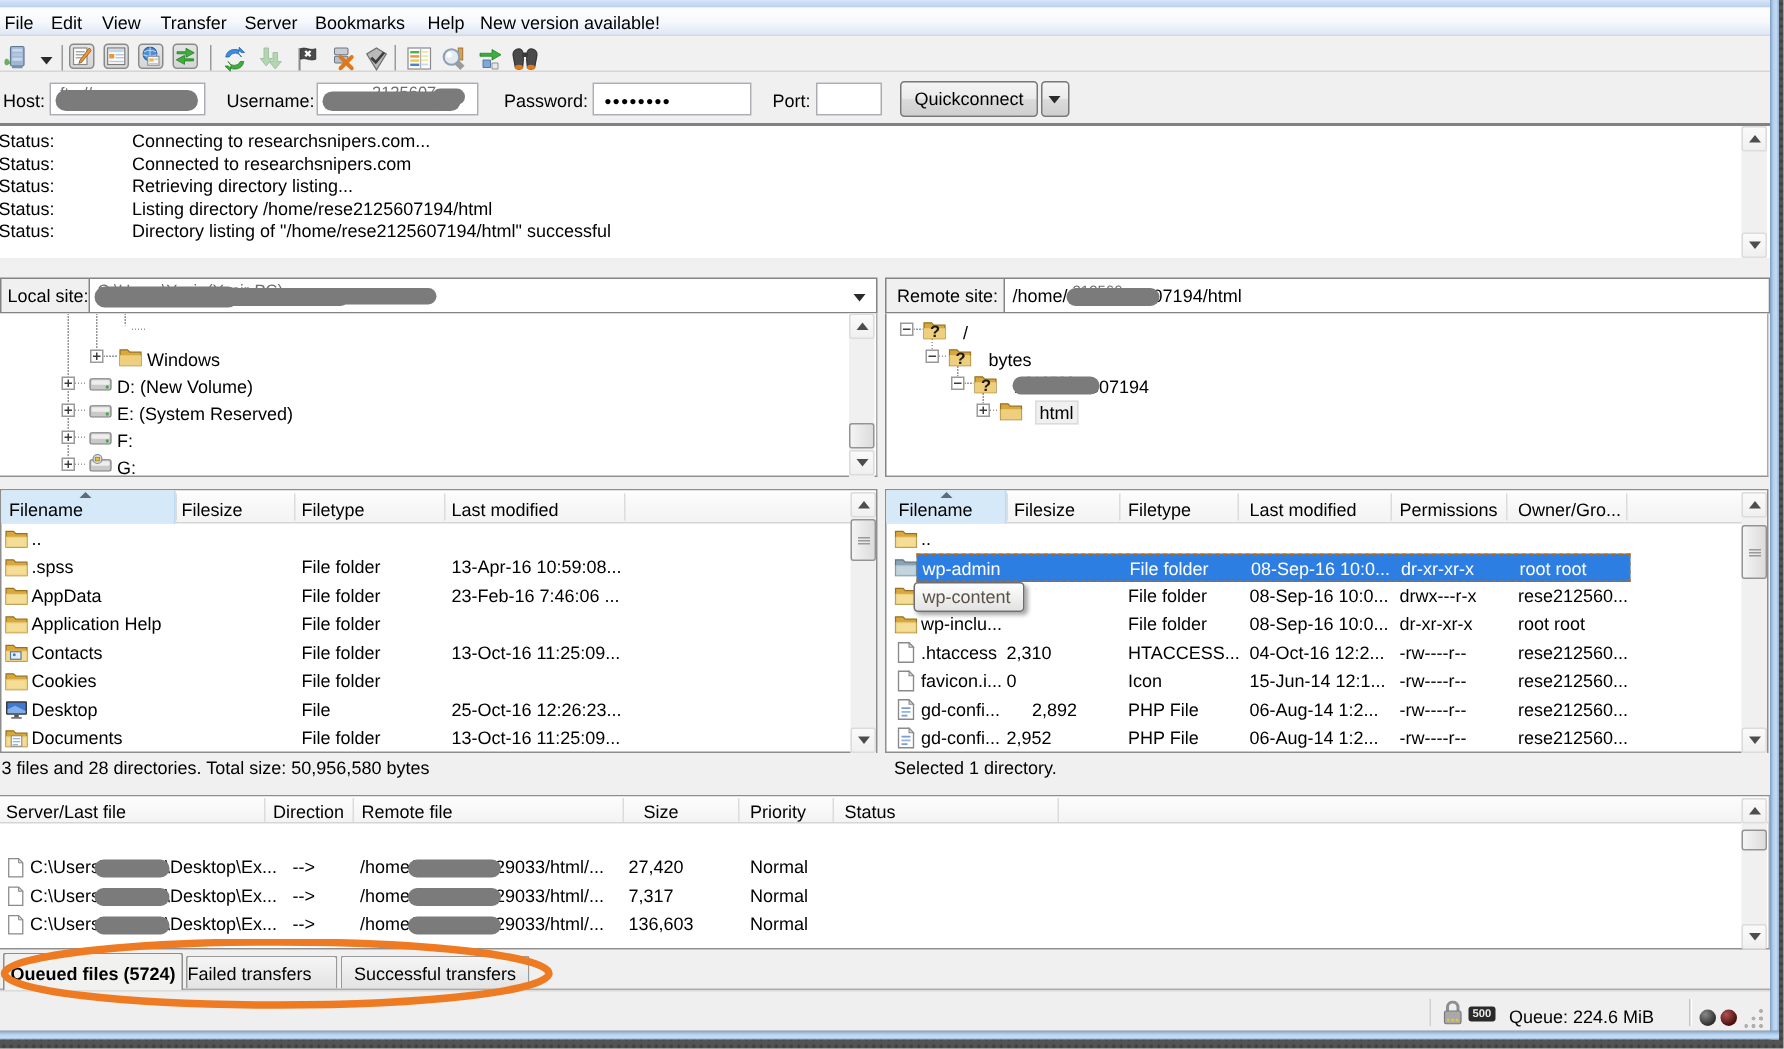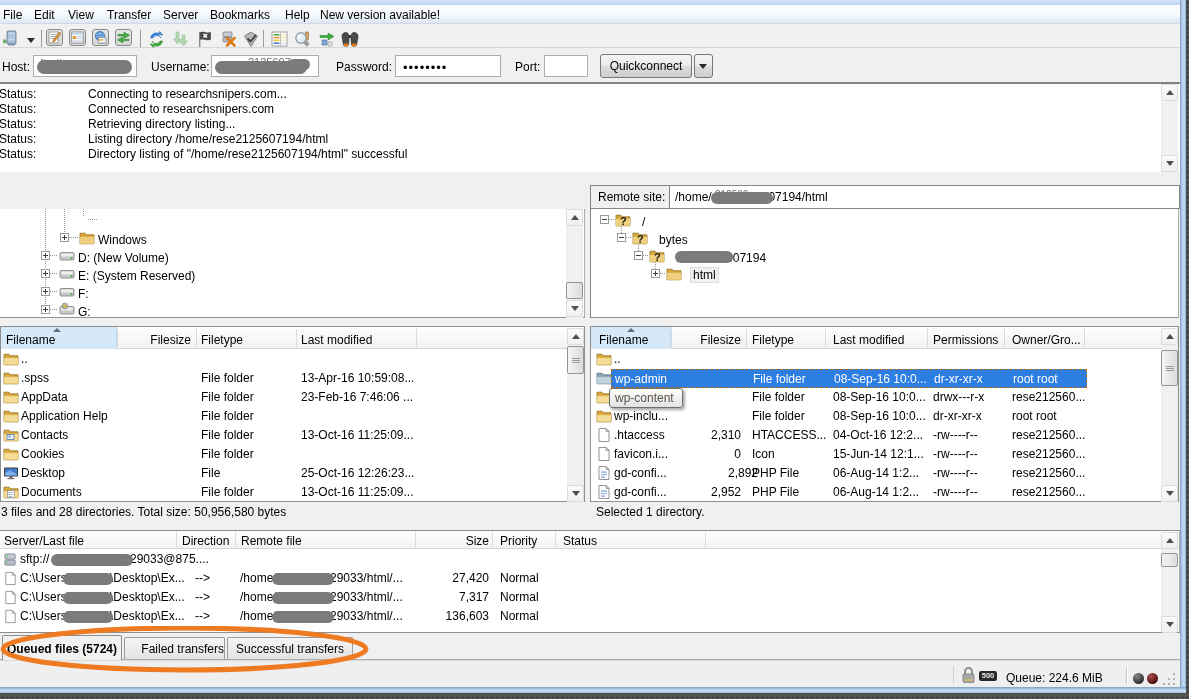--- a/index.html
+++ b/index.html
@@ -43,21 +43,21 @@
 .expander.plus b{position:absolute;left:3px;top:1px;width:1px;height:5px;background:#3c3c3c}
 
 .listpane{position:absolute;top:326px;height:176px;background:#fff;border:1px solid #8e8e8e}
 .lhead{position:absolute;left:0;top:0;right:0;height:22px;background:linear-gradient(#fdfdfd,#f4f3f3);border-bottom:1px solid #d5d5d5}
 .lhead .hsep{position:absolute;top:2px;width:1px;height:18px;background:#dcdcdc}
 .lhead .ht{position:absolute;top:6px;white-space:nowrap}
 .sortcol{position:absolute;left:0;top:0;height:22px;background:#d6e9f9;border-right:1px solid #bcd8ee}
 .sarr{position:absolute;top:1px;width:0;height:0;border-left:4px solid transparent;border-right:4px solid transparent;border-bottom:4px solid #5d6c7b}
 .lrow{position:absolute;height:19px;line-height:19px;white-space:nowrap}
 .cell{position:absolute;top:0}
-.rcell{position:absolute;top:0;text-align:right}
+.rcell{position:absolute;top:0;text-align:left}
 
 #lstatus,#rstatus{position:absolute;top:505px}
 
 #queue{position:absolute;left:0;top:530px;width:1180px;height:103px;background:#fff;border-top:1px solid #8e8e8e;border-bottom:1px solid #8e8e8e;border-right:1px solid #aaaaaa}
 #qhead{position:absolute;left:0;top:0;width:1179px;height:18px;background:linear-gradient(#fdfdfd,#f4f3f3);border-bottom:1px solid #d5d5d5}
 #qhead .hsep{position:absolute;top:1px;width:1px;height:16px;background:#dcdcdc}
 #qhead .ht{position:absolute;top:3px}
 .qrow{position:absolute;height:19px;line-height:19px;white-space:nowrap}
 
 .tab{position:absolute;border:1px solid #9a9a9a;border-bottom:none;border-radius:2px 2px 0 0}
@@ -235,20 +235,29 @@
 </div>
 <div class="sb" style="left:1161px;top:84px;height:88px">
 <div class="sbtn" style="top:0">
         <div class="sarrow-up"></div>
       </div>
 <div class="sbtn" style="top:71px">
         <div class="sarrow-dn"></div>
       </div>
 </div>
 
+<div class="comborow" style="left:0;width:585px">
+<span class="clbl">Local site:</span>
+<div class="cwhite" style="left:58px;right:0"></div>
+<span class="ghost" style="position:absolute;left:64px;top:2px;font-size:11px">C:\Users\Yasir (Yasir-PC)</span>
+<div class="scrib" style="left:62px;top:5px;width:96px;height:14px"></div>
+<div class="scrib" style="left:140px;top:6px;width:92px;height:12px"></div>
+<div class="scrib" style="left:220px;top:6px;width:70px;height:11px"></div>
+<div class="darr" style="left:568px;top:10px"></div>
+</div>
 <div class="comborow" style="left:590px;width:590px">
 <span class="clbl" style="left:7px">Remote site:</span>
 <div class="cwhite" style="left:78px;right:0"></div>
 <span style="position:absolute;left:84px;top:4px">/home/rese2125607194/html</span>
 <span class="ghost" style="position:absolute;left:124px;top:3px;font-size:10px">212560</span>
 <div class="scrib" style="left:120px;top:6px;width:62px;height:12px"></div>
 
 </div>
 <div class="treepane" style="left:0;width:585px;border-right:1px solid #aaaaaa">
 <div class="vdot" style="left:83px;top:0;height:8px"></div>
@@ -625,31 +634,20 @@
   <span class="ht rcell" style="left:429px;width:60px">Size</span>
   <span class="ht" style="left:500px">Priority</span>
   <span class="ht" style="left:563px">Status</span>
   <div class="hsep" style="left:176px"></div>
         <div class="hsep" style="left:235px"></div>
         <div class="hsep" style="left:415px"></div>
         <div class="hsep" style="left:492px"></div>
         <div class="hsep" style="left:555px"></div>
         <div class="hsep" style="left:705px"></div>
  </div>
- <div class="qrow" style="left:0;top:19px;width:900px">
-  <svg class="abs" style="left:3px;top:2px" width="15" height="15" viewBox="0 0 16 16">
-          <rect x="2" y="2" width="11" height="5.5" rx="1" fill="#c8cdd4" stroke="#6e7683" stroke-width="0.8"></rect>
-          <rect x="2" y="8.5" width="11" height="5.5" rx="1" fill="#b8bfc9" stroke="#6e7683" stroke-width="0.8"></rect>
-          <circle cx="4.5" cy="4.7" r="0.9" fill="#58d058"></circle>
-          <circle cx="4.5" cy="11.2" r="0.9" fill="#58d058"></circle>
-        </svg>
-  <span class="cell" style="left:20px">sftp://</span>
-        <span class="cell" style="left:130px">29033@875....</span>
-  <div class="scrib" style="left:51px;top:4px;width:82px;height:12px"></div>
- </div>
  <div class="qrow" style="left:0;top:38px;width:900px">
   <svg class="abs" style="left:3px;top:2px" width="15" height="15" viewBox="0 0 16 16">
           <use href="#page"></use>
         </svg>
   <span class="cell" style="left:20px">C:\Users\</span>
         <span class="cell" style="left:110px">\Desktop\Ex...</span>
   <div class="scrib" style="left:63px;top:4px;width:50px;height:12px"></div>
   <span class="cell" style="left:195px">--&gt;</span>
   <span class="cell" style="left:240px">/home/</span>
         <span class="cell" style="left:330px">29033/html/...</span>
@@ -693,21 +691,21 @@
           <div class="sarrow-dn"></div>
         </div>
   <div class="sthumb" style="top:21px;height:14px"></div>
  </div>
 </div>
 
 <div class="tab" style="left:2px;top:635px;width:120px;height:25px;background:#f1f1f0;border-color:#8e8e8e;z-index:2">
  <div style="text-align:center;font-weight:bold;margin-top:6px">Queued files (5724)</div>
 </div>
 <div class="tab" style="left:124px;top:637px;width:101px;height:22px;background:linear-gradient(#f5f5f5,#e3e3e3)">
- <div style="text-align:right;margin-top:4px">Failed transfers</div>
+ <div style="text-align:left;margin-top:4px">Failed transfers</div>
 </div>
 <div class="tab" style="left:227px;top:637px;width:126px;height:22px;background:linear-gradient(#f5f5f5,#e3e3e3)">
  <div style="text-align:center;margin-top:4px">Successful transfers</div>
 </div>
 <div id="tabline"></div>
 <svg class="abs" style="left:0;top:626px;z-index:5" width="375" height="50" viewBox="0 0 375 50">
       <ellipse cx="184.5" cy="23" rx="181.5" ry="21" fill="none" stroke="#ee7b22" stroke-width="5"></ellipse>
     </svg>
 
 <div id="statusbar">

